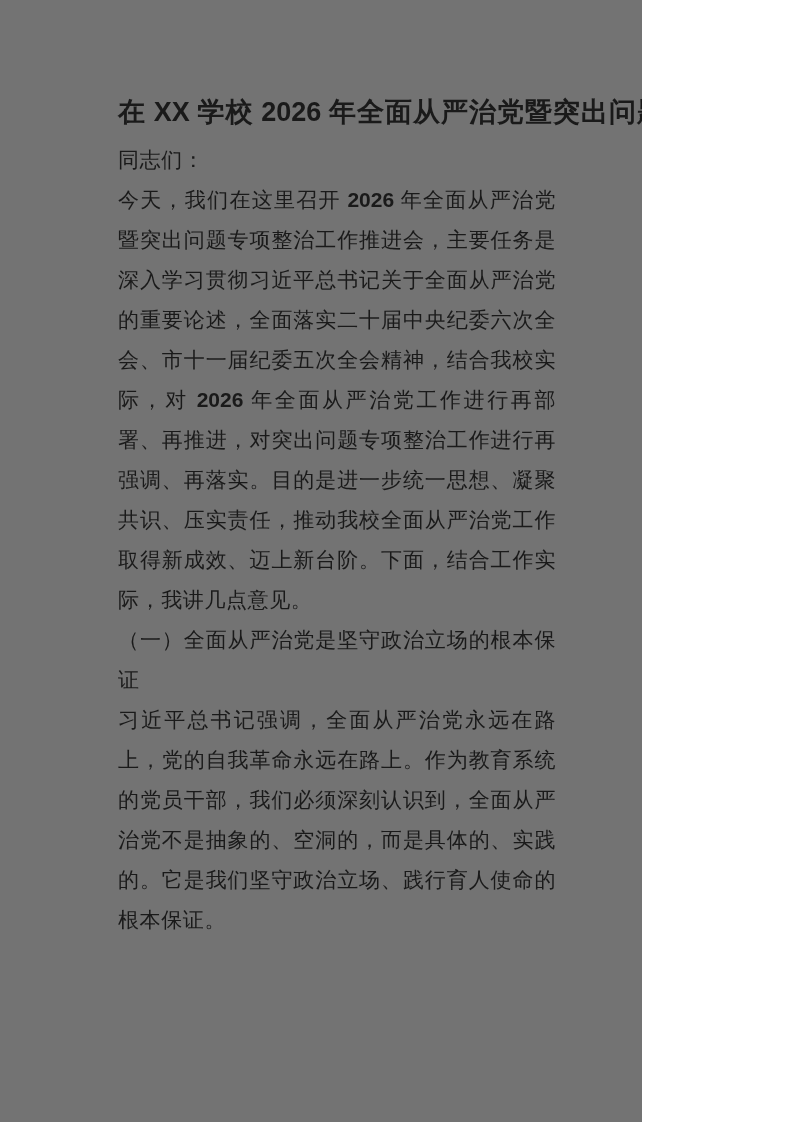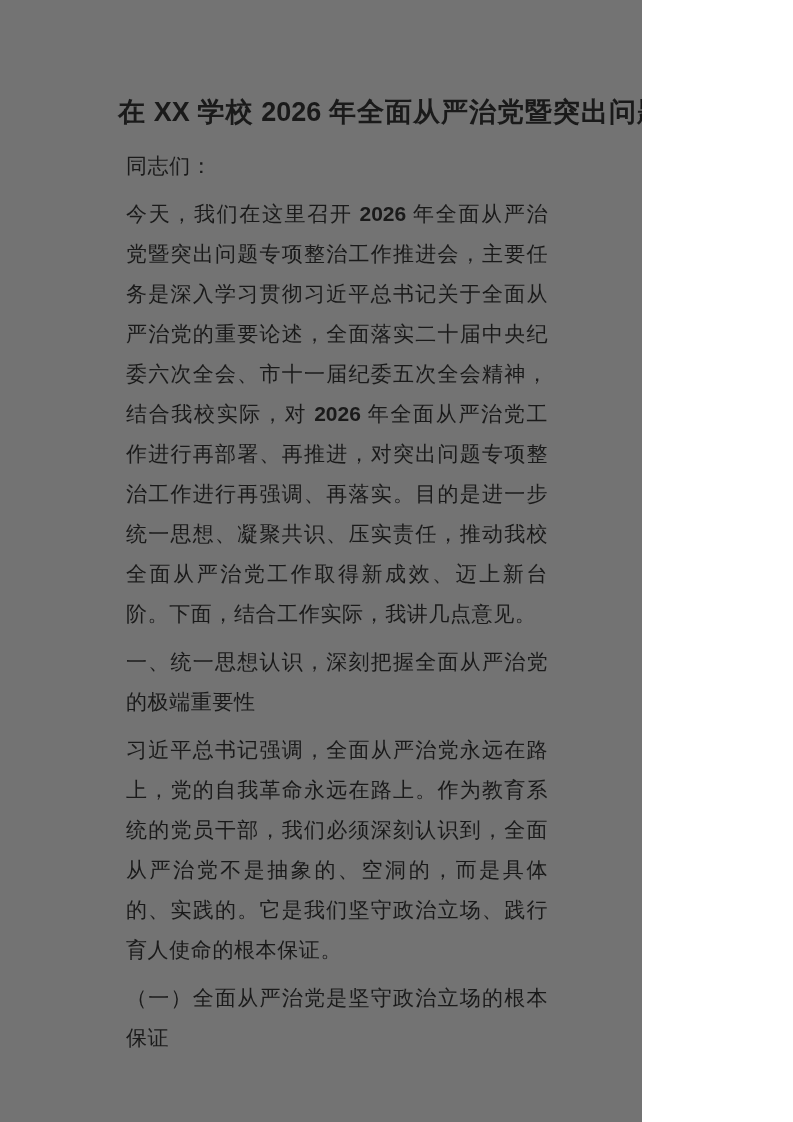--- a/index.html
+++ b/index.html
@@ -22,21 +22,21 @@
     font-weight: bold;
     line-height: 52px;
     text-align: center;
     letter-spacing: 1px;
     margin: 0 0 2px 0;
   }
   .doc-title .title-line {
     white-space: nowrap;
   }
   .doc-body p {
-    margin: 8px;
+    margin: 0;
     font-size: 21px;
     line-height: 40px;
     letter-spacing: 0.6px;
     text-align: justify;
     text-justify: inter-ideograph;
   }
   .num {
     font-family: "Liberation Sans", "DejaVu Sans", sans-serif;
     font-weight: bold;
     letter-spacing: 0;
@@ -49,21 +49,20 @@
 
   <h1 class="doc-title">
     <div class="title-line autonum">在 <span class="num">XX</span> 学校 <span class="num">2026</span> 年全面从严治党暨突出问题专项</div>
   </h1>
 
   <div class="doc-body">
     <p class="autonum">同志们：</p>
 
     <p class="autonum">今天，我们在这里召开 <span class="num">2026</span> 年全面从严治党暨突出问题专项整治工作推进会，主要任务是深入学习贯彻习近平总书记关于全面从严治党的重要论述，全面落实二十届中央纪委六次全会、市十一届纪委五次全会精神，结合我校实际，对 <span class="num">2026</span> 年全面从严治党工作进行再部署、再推进，对突出问题专项整治工作进行再强调、再落实。目的是进一步统一思想、凝聚共识、压实责任，推动我校全面从严治党工作取得新成效、迈上新台阶。下面，结合工作实际，我讲几点意见。</p>
 
-    <p class="autonum">一、统一思想认识，深刻把握全面从严治党的极端重要性</p>
 
 
+    <p class="autonum">（一）全面从严治党是坚守政治立场的根本保证</p>
+
     <p class="autonum">习近平总书记强调，全面从严治党永远在路上，党的自我革命永远在路上。作为教育系统的党员干部，我们必须深刻认识到，全面从严治党不是抽象的、空洞的，而是具体的、实践的。它是我们坚守政治立场、践行育人使命的根本保证。</p>
-
-    <p class="autonum">（一）全面从严治党是坚守政治立场的根本保证</p>
   </div>
 
 </div>
 
 </body></html>

